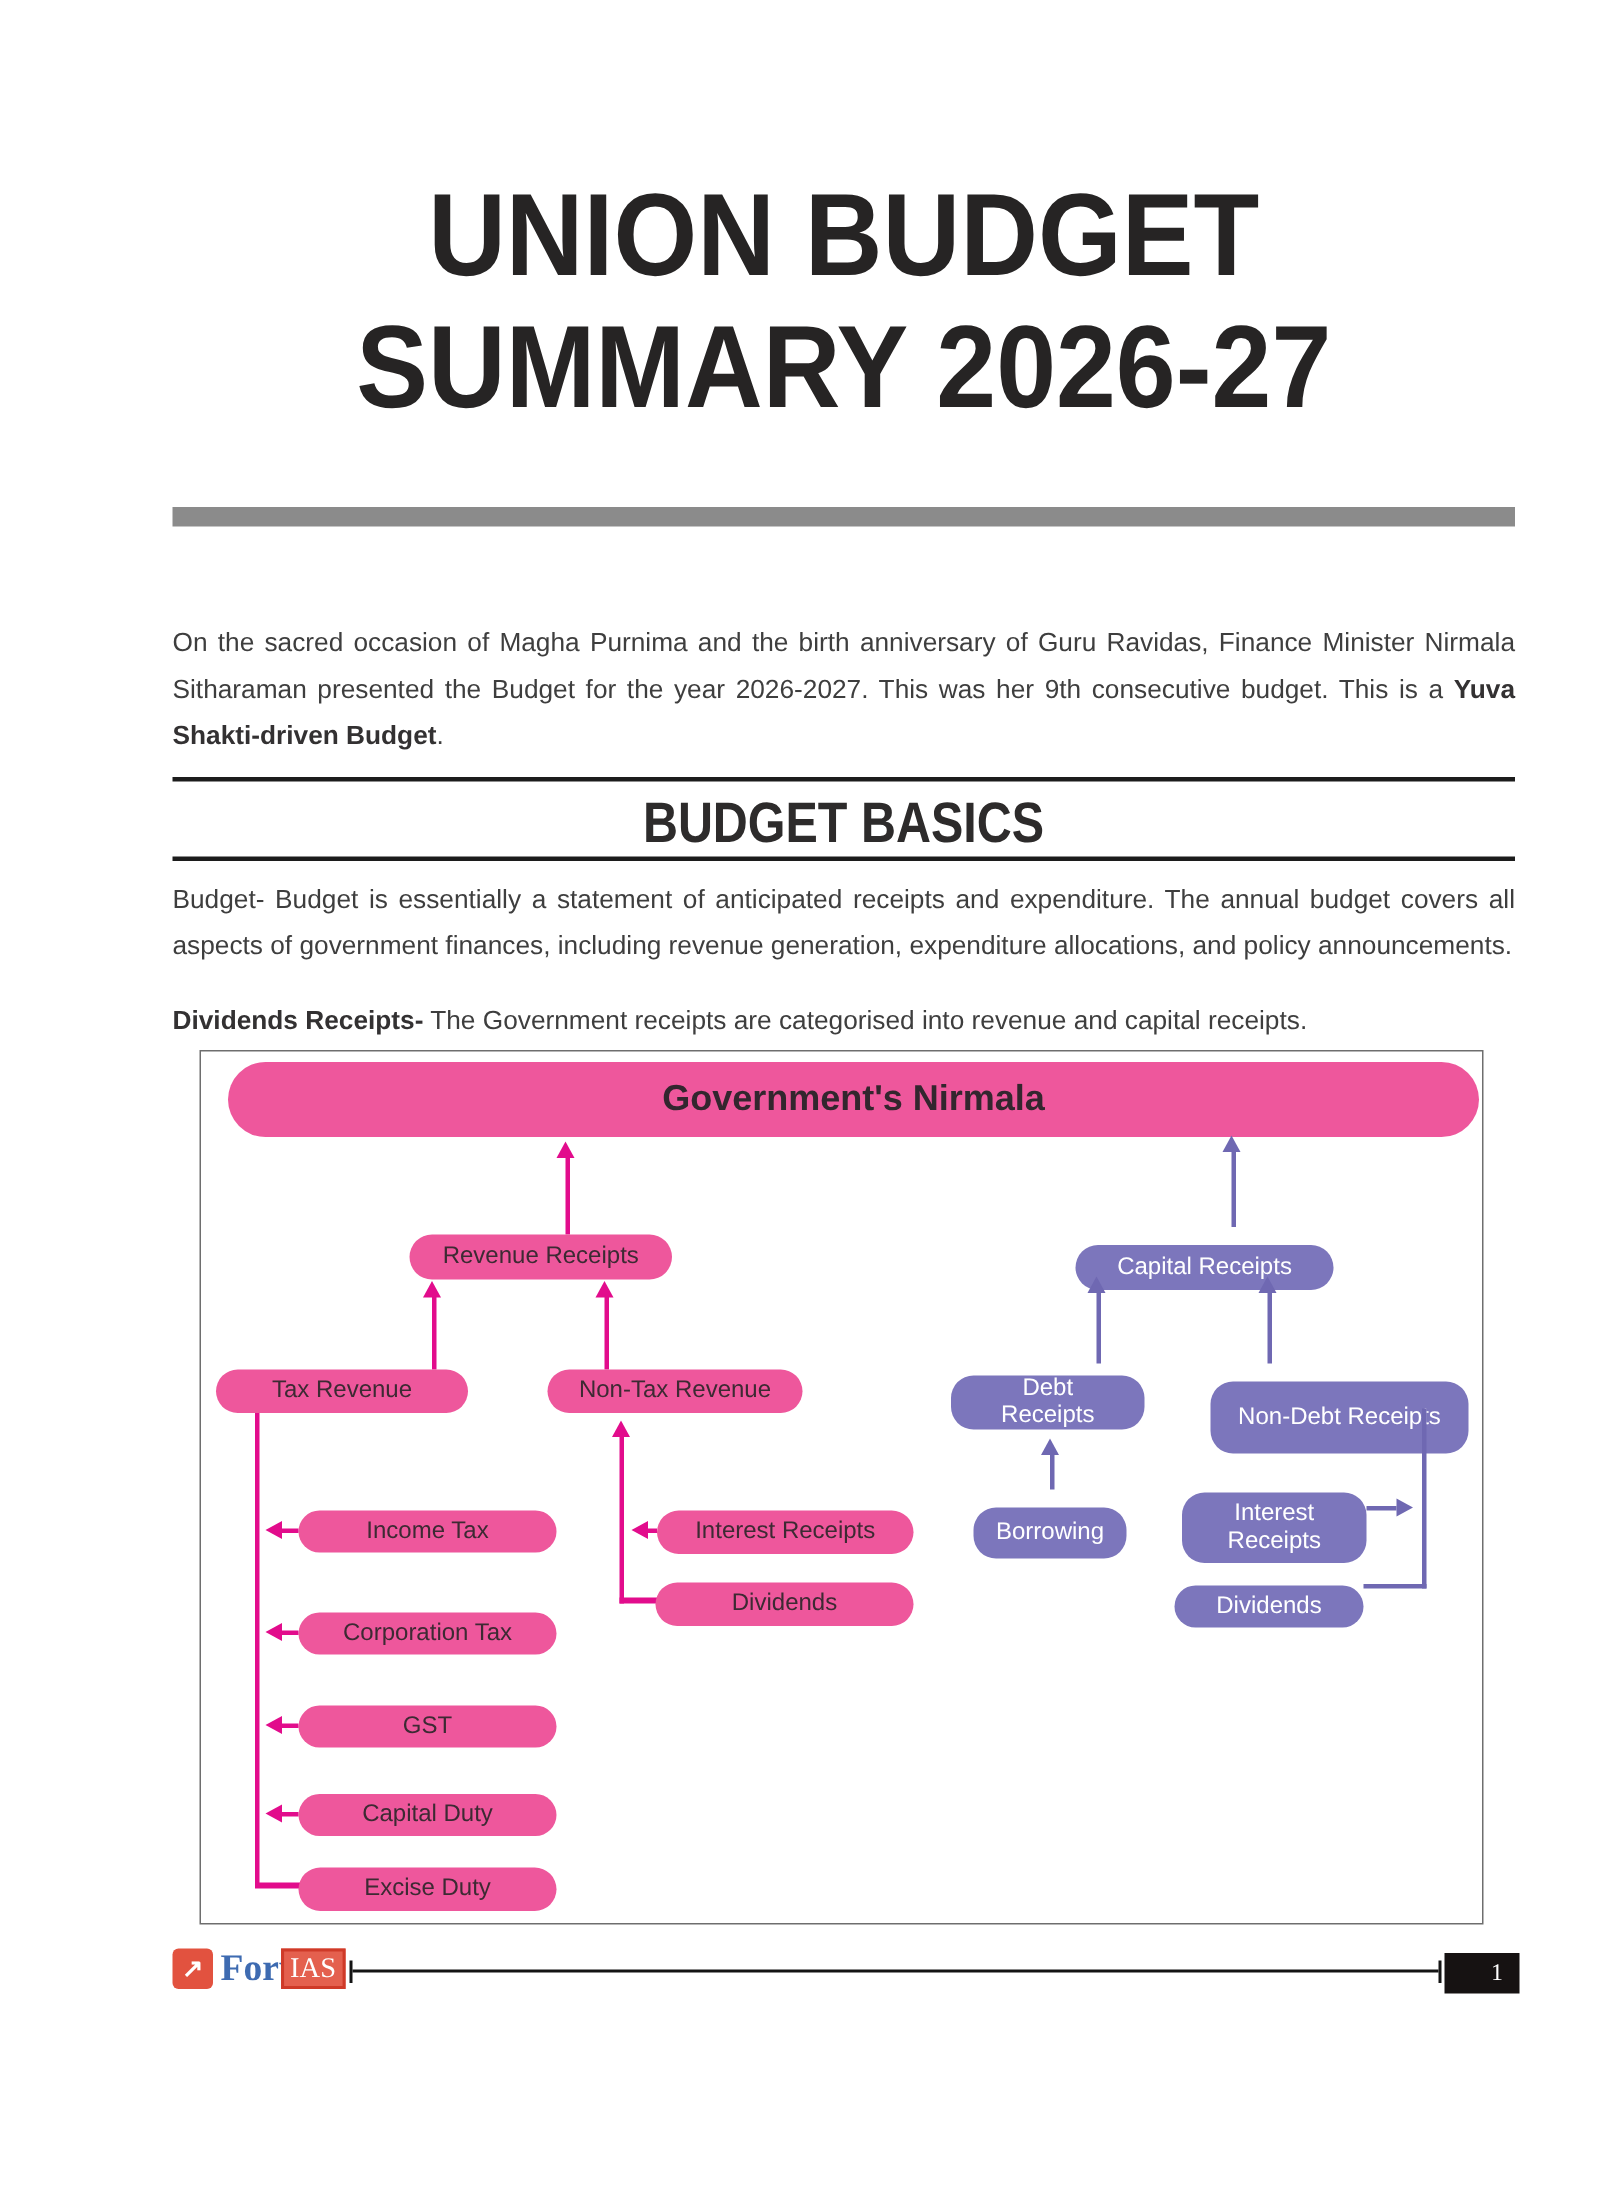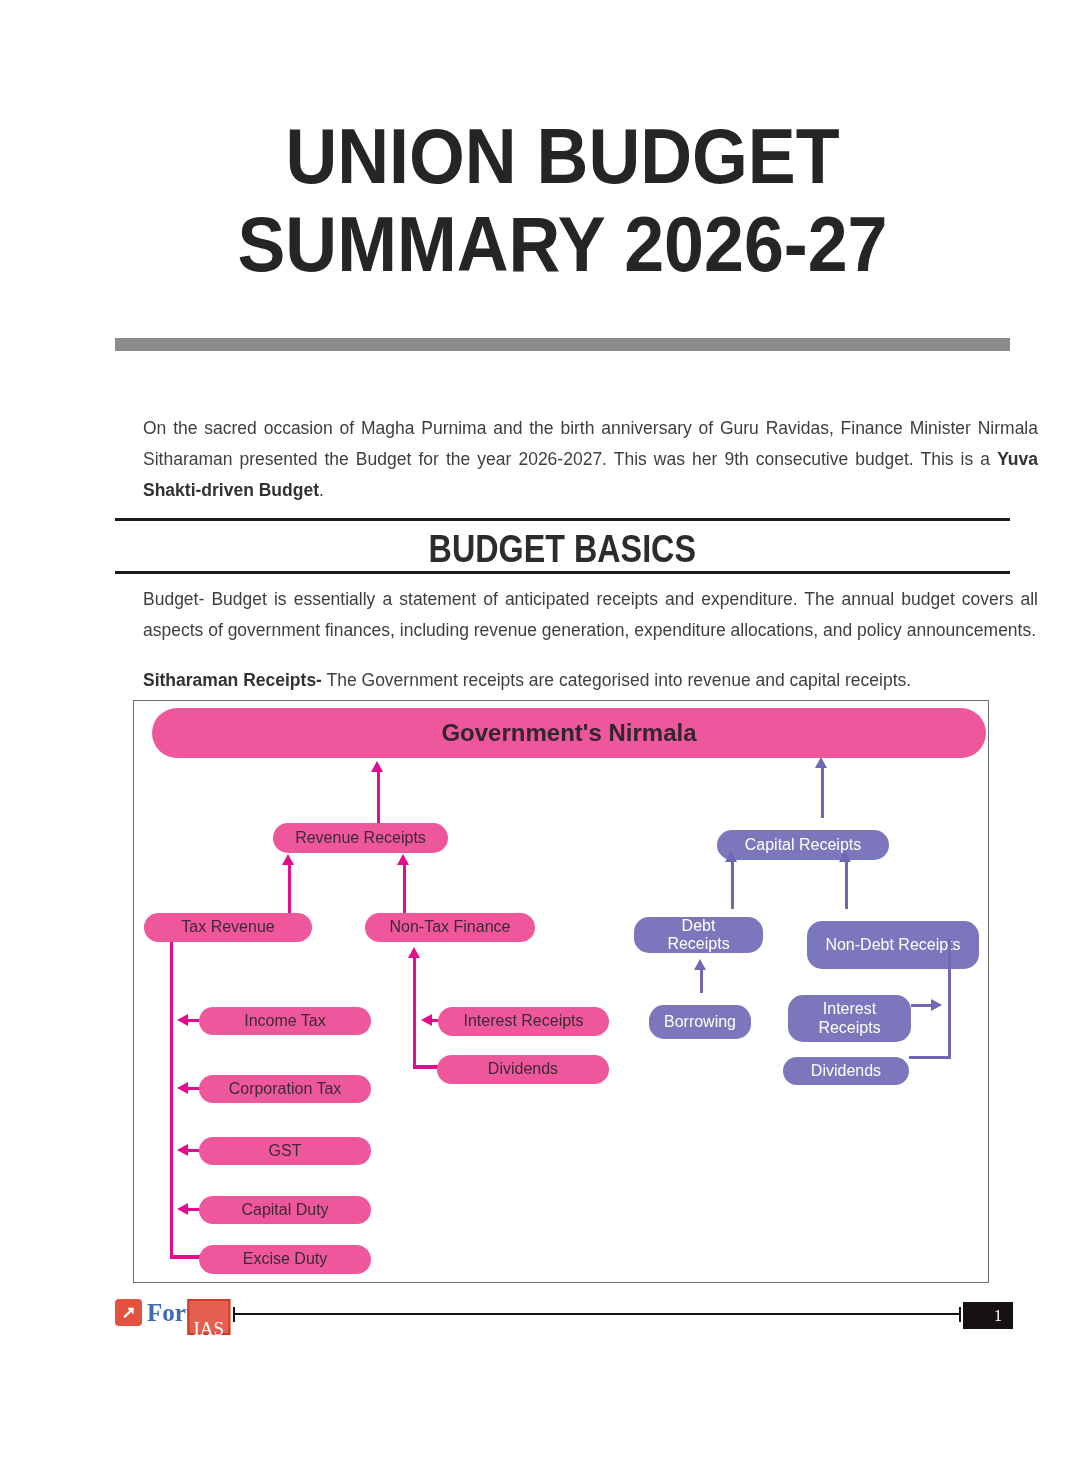--- a/index.html
+++ b/index.html
@@ -17,21 +17,21 @@
   .page{position:relative;width:1080px;height:1469px;background:#fff;overflow:hidden;}
 
   
   .title-block{position:absolute;left:115px;top:112px;width:895px;text-align:center;
     font-weight:bold;color:var(--ink);font-size:78px;line-height:88px;letter-spacing:0px;}
   .t-line{display:block;transform:scaleX(0.92);transform-origin:50% 50%;white-space:nowrap;}
 
   .gray-bar{position:absolute;left:115px;top:338px;width:895px;height:13px;background:#8b8b8b;}
 
   .para{position:absolute;left:115px;width:895px;font-size:17.5px;line-height:31px;
-    text-align:justify;color:var(--body);margin-left:28px;}
+    text-align:justify;color:var(--body);}
   .intro{top:413px;}
   .p-budget{top:584px;}
   .p-receipts{top:665px;text-align:left;}
   .para b{color:#333132;}
 
   .rule{position:absolute;left:115px;width:895px;height:3px;background:#1c1c1c;}
   .rule-1{top:518px;}
   .rule-2{top:571px;}
   .h2{position:absolute;left:115px;top:527px;width:895px;text-align:center;
     font-weight:bold;color:#2d2b2b;font-size:38px;line-height:44px;}
@@ -55,21 +55,21 @@
   .ah-up-pu{border-left:6px solid transparent;border-right:6px solid transparent;border-bottom:11px solid var(--purA);}
   .ah-left-pk{border-top:6px solid transparent;border-bottom:6px solid transparent;border-right:11px solid var(--mag);}
   .ah-right-pu{border-top:6px solid transparent;border-bottom:6px solid transparent;border-left:11px solid var(--purA);}
 
   
   .logo-square{position:absolute;left:115px;top:1299px;width:27px;height:27px;background:#e2523f;
     border-radius:4px;color:#fff;font-weight:bold;font-size:17px;display:flex;align-items:center;justify-content:center;}
   .logo-forum{position:absolute;left:147px;top:1299px;font-family:"Liberation Serif", serif;
     font-size:25px;line-height:27px;font-weight:bold;color:#3e6bb1;}
   .logo-ias{position:absolute;left:232px;top:1299px;height:27px;background:#e4604e;border:2px solid #cf3a28;
-    color:#ffffff;font-family:"Liberation Serif", serif;font-size:19px;line-height:23px;padding:16px 4px;
+    color:#ffffff;font-family:"Liberation Serif", serif;font-size:19px;line-height:23px;padding:0 4px;
     transform:translateX(-100%);margin-left:-2px;}
   .ft-tick{position:absolute;width:2px;height:15px;background:#141414;top:1307px;}
   .ft-line{position:absolute;left:235px;top:1313px;width:724px;height:2px;background:#141414;}
   .page-box{position:absolute;left:963px;top:1302px;width:50px;height:27px;background:#161212;
     color:#fff;font-family:"Liberation Serif", serif;font-size:16px;line-height:27px;
     text-align:right;padding-right:11px;}
 </style>
 </head>
 <body>
 
@@ -85,21 +85,21 @@
   <p class="para intro"><span>On the sacred occasion of Magha Purnima and the birth anniversary of Guru Ravidas, Finance Minister Nirmala Sitharaman presented the Budget for the year 2026-2027. This was her 9th consecutive budget. This is a </span><b>Yuva Shakti-driven Budget</b><span>.</span></p>
 
   <div class="rule rule-1"></div>
   <div class="h2">
     <span class="h2-inner">BUDGET BASICS</span>
   </div>
   <div class="rule rule-2"></div>
 
   <p class="para p-budget">Budget- Budget is essentially a statement of anticipated receipts and expenditure. The annual budget covers all aspects of government finances, including revenue generation, expenditure allocations, and policy announcements.</p>
 
-  <p class="para p-receipts"><b>Sitharaman Receipts-</b><span> The Government receipts are categorised into revenue and capital receipts.</span></p>
+  <p class="para p-receipts"><b>Dividends Receipts-</b><span> The Government receipts are categorised into revenue and capital receipts.</span></p>
 
   <div class="diagram">
 
     <div class="banner">Government's Nirmala</div>
 
     <div class="ln pk" style="left:243px;top:70px;width:3px;height:52px;"></div>
     <div class="ah ah-up-pk" style="left:237px;top:60px;"></div>
     <div class="ln pu" style="left:687px;top:66px;width:3px;height:51px;"></div>
     <div class="ah ah-up-pu" style="left:681px;top:56px;"></div>
 
@@ -110,21 +110,21 @@
     <div class="ah ah-up-pk" style="left:148px;top:153px;"></div>
     <div class="ln pk" style="left:269px;top:163px;width:3px;height:49px;"></div>
     <div class="ah ah-up-pk" style="left:263px;top:153px;"></div>
 
     <div class="ln pu" style="left:597px;top:160px;width:3px;height:48px;"></div>
     <div class="ah ah-up-pu" style="left:591px;top:150px;"></div>
     <div class="ln pu" style="left:711px;top:160px;width:3px;height:48px;"></div>
     <div class="ah ah-up-pu" style="left:705px;top:150px;"></div>
 
     <div class="node pink" style="left:10px;top:212px;width:168px;height:29px;">Tax Revenue</div>
-    <div class="node pink" style="left:231px;top:212px;width:170px;height:29px;">Non-Tax Finance</div>
+    <div class="node pink" style="left:231px;top:212px;width:170px;height:29px;">Non-Tax Revenue</div>
     <div class="node purple" style="left:500px;top:204px;width:129px;height:36px;padding:0 20px;">Debt Receipts</div>
     <div class="node purple" style="left:673px;top:208px;width:172px;height:48px;">Non-Debt Receipts</div>
 
     <div class="ln pk" style="left:36px;top:241px;width:3px;height:316px;"></div>
     <div class="ln pk" style="left:36px;top:554px;width:31px;height:4px;"></div>
 
     <div class="node pink" style="left:65px;top:306px;width:172px;height:28px;">Income Tax</div>
     <div class="ln pk" style="left:53px;top:318px;width:12px;height:3px;"></div>
     <div class="ah ah-left-pk" style="left:43px;top:313px;"></div>
 

